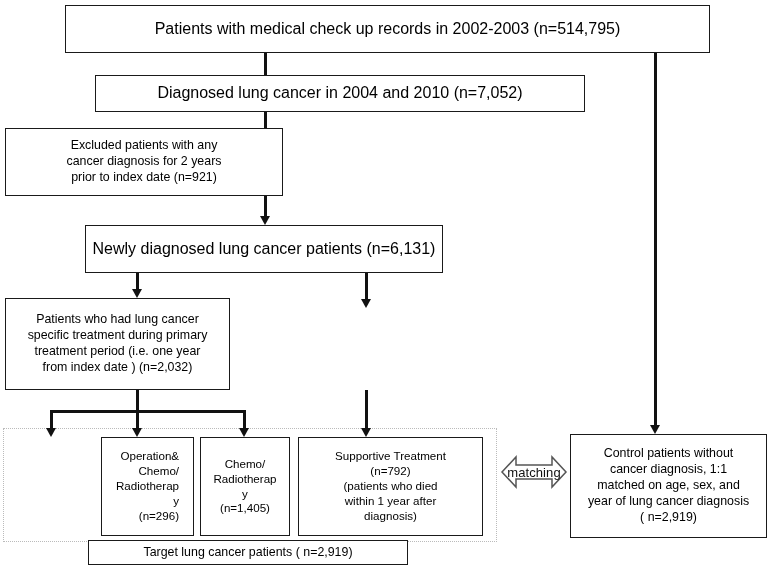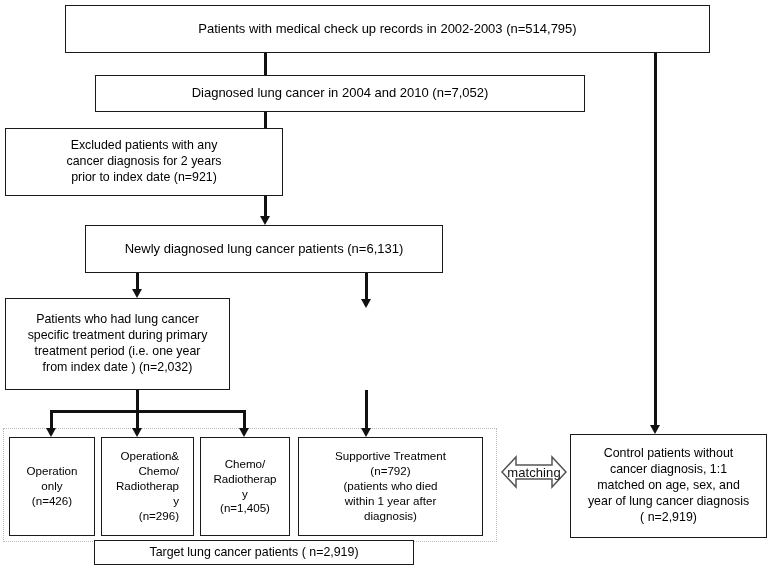--- a/index.html
+++ b/index.html
@@ -63,21 +63,21 @@
   .matching-svg { display: block; }
   .matching-label {
     position: absolute;
     font-size: 13px;
     color: #111111;
     letter-spacing: .1px;
     white-space: nowrap;
     text-align: center;
   }
   
-  .fs13 { font-size: 13px; text-align: center; }
+  .fs13 { font-size: 16px; text-align: center; }
   .fs12 { font-size: 12.4px; }
   .fs11 { font-size: 11.6px; }
 </style>
 </head>
 <body>
 
 <div id="canvas">
 
   <div class="box fs13" style="left:65px; top:5px; width:645px; height:48px;">Patients with  medical check up records in 2002-2003  (n=514,795)</div>
 
@@ -90,42 +90,39 @@
   <div class="box fs13" style="left:85px; top:225px; width:358px; height:48px;">Newly diagnosed lung cancer patients  (n=6,131)</div>
 
   <div class="box fs12" style="left:5px; top:298px; width:225px; height:92px;">Patients who had lung cancer
 specific treatment during primary
 treatment period (i.e. one year
 from index date ) (n=2,032)</div>
 
 
   <div class="dotted-group" style="left:3px; top:428px; width:494px; height:114px;"></div>
 
-  <div class="box fs11" style="left:9px; top:437px; width:86px; height:99px;">Operation
-only
-(n=426)</div>
 
   <div class="box fs11" style="left:101px; top:437px; width:93px; height:99px;text-align:right;">Operation&amp;
 Chemo/
 Radiotherap
 y
 (n=296)</div>
 
   <div class="box fs11" style="left:200px; top:437px; width:90px; height:99px;">Chemo/
 Radiotherap
 y
 (n=1,405)</div>
 
   <div class="box fs11" style="left:298px; top:437px; width:185px; height:99px;">Supportive Treatment
 (n=792)
 (patients who died
 within 1 year after
 diagnosis)</div>
 
-  <div class="box fs12" style="left:94px; top:540px; width:320px; height:25px;">Target lung cancer patients  ( n=2,919)</div>
+  <div class="box fs12" style="left:88px; top:540px; width:320px; height:25px;">Target lung cancer patients  ( n=2,919)</div>
 
   <div class="box fs12" style="left:570px; top:434px; width:197px; height:104px;">Control patients without
 cancer diagnosis, 1:1
 matched on age, sex, and
 year of lung cancer diagnosis
 ( n=2,919)</div>
 
   <div class="line vline" style="left:264px; top:53px; height:22px;"></div>
 
   <div class="line vline" style="left:654px; top:53px; height:372px;"></div>

